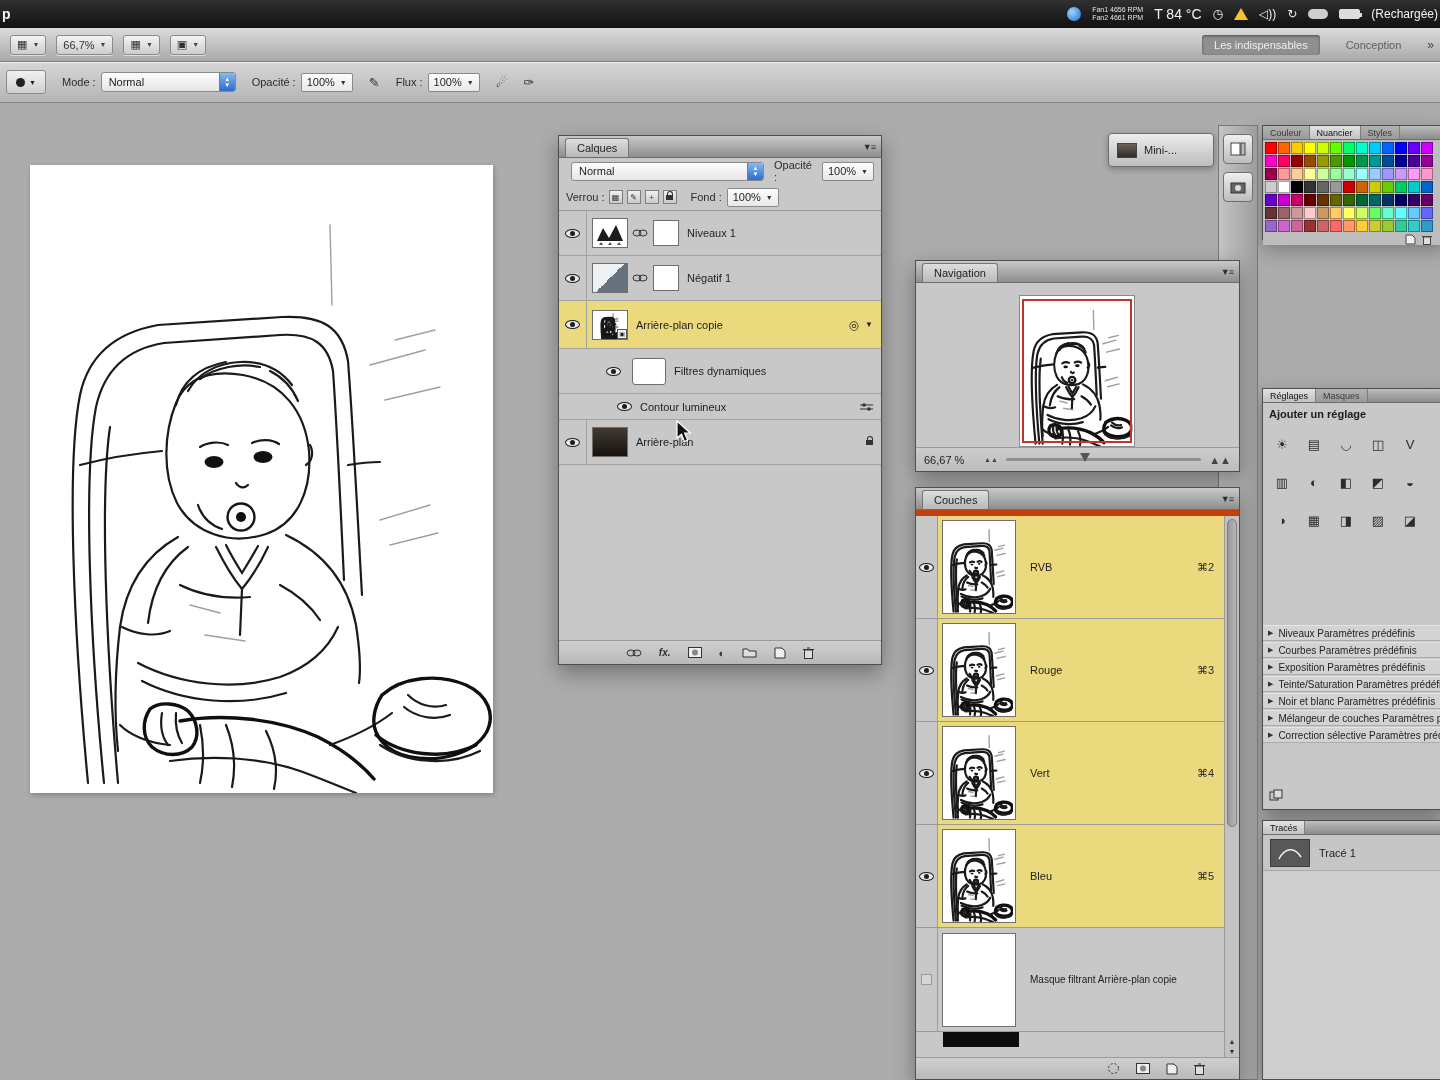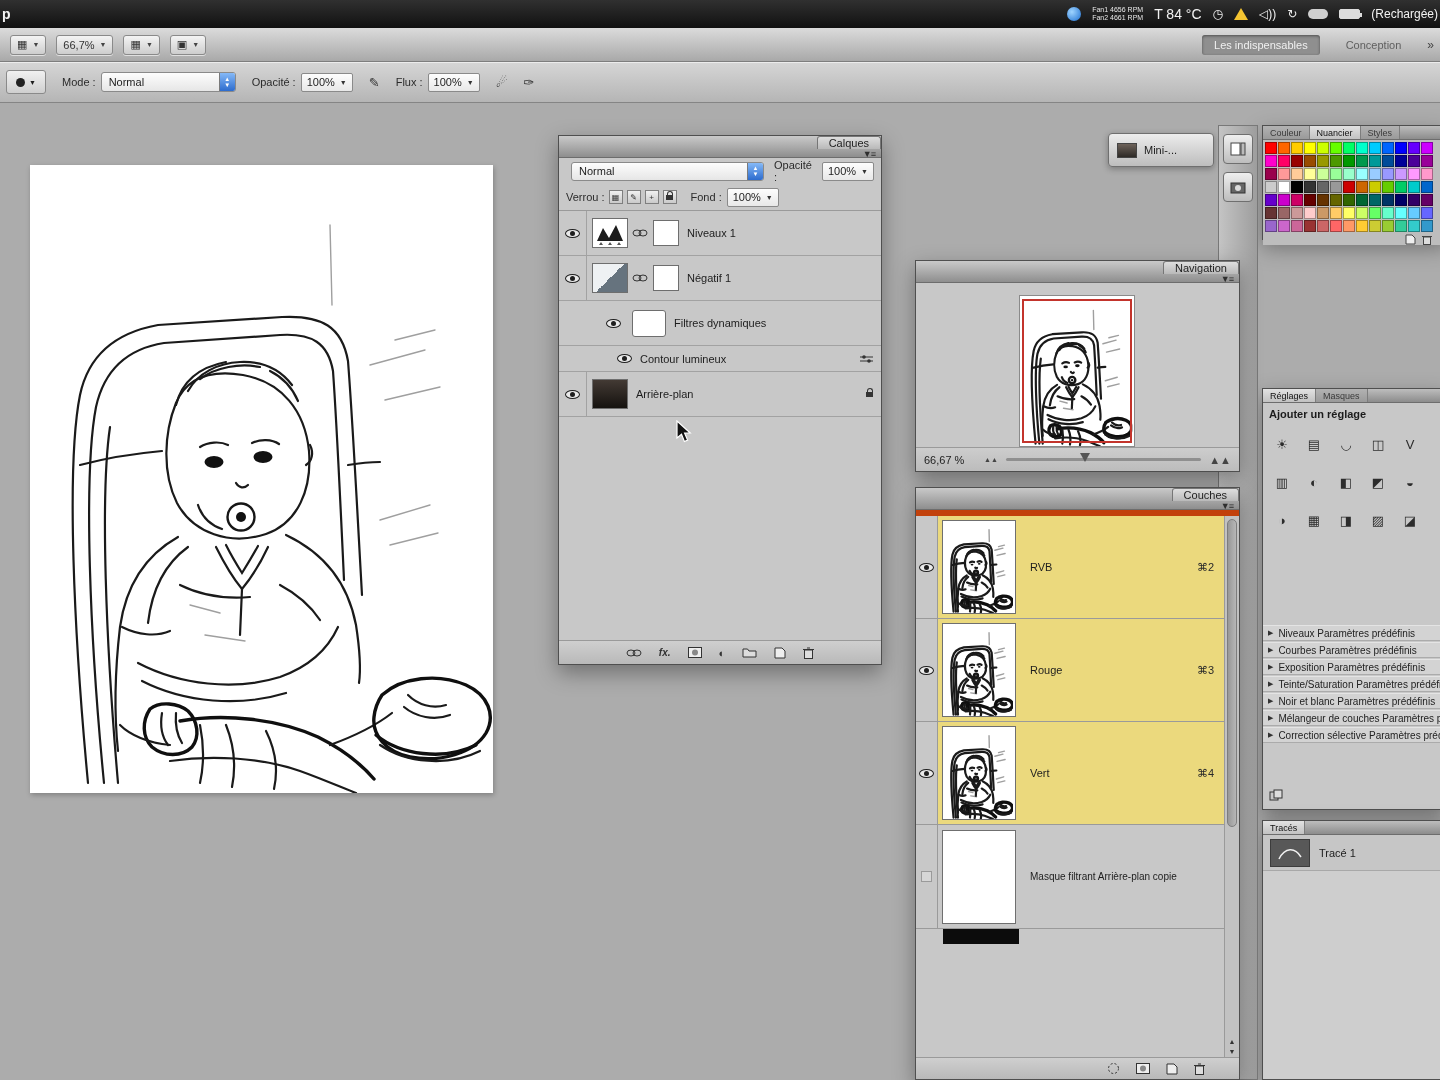--- a/index.html
+++ b/index.html
@@ -48,21 +48,21 @@
   .artwork{position:absolute;left:30px;top:165px;width:463px;height:628px;background:#fff;box-shadow:1px 2px 5px rgba(0,0,0,.25);z-index:5;}
   .artwork svg{display:block;}
   #sk *{vector-effect:non-scaling-stroke;}
   #sk .s{fill:none;stroke:#1a1a1a;stroke-width:2.2;stroke-linecap:round;}
   #sk .sb{fill:none;stroke:#0f0f0f;stroke-width:3.4;stroke-linecap:round;}
   #sk .sf{fill:none;stroke:#9f9f9f;stroke-width:1.4;stroke-linecap:round;}
   #sk .f{fill:#111;stroke:none;}
 
   
   .panel{position:absolute;background:#c8c8c8;border:1px solid #4f4f4f;box-shadow:0 8px 20px rgba(0,0,0,.35);z-index:20;}
-  .panel-header{height:22px;background:linear-gradient(#c9c9c9,#8e8e8e);border-bottom:1px solid #6d6d6d;display:flex;align-items:flex-end;flex-direction:column;}
+  .panel-header{height:22px;background:linear-gradient(#c9c9c9,#8e8e8e);border-bottom:1px solid #6d6d6d;display:flex;align-items:flex-end;}
   .panel-tab{height:19px;margin-left:6px;padding:0 11px;background:linear-gradient(#dedede,#b9b9b9);border:1px solid #767676;border-bottom:none;border-radius:3px 3px 0 0;font-size:11px;display:flex;align-items:center;color:#1e1e1e;}
   .hdr-menu{margin-left:auto;margin-right:6px;font-size:9px;color:#2f2f2f;align-self:center;letter-spacing:-1px;}
 
   
   .layers-panel{left:558px;top:135px;width:324px;height:530px;display:flex;flex-direction:column;}
   .lp-ctrl{height:26px;display:flex;align-items:center;padding:0 7px;background:#c8c8c8;}
   .lp-ctrl .lbl{color:#2b2b2b;}
   .blend-dd{width:198px;height:19px;}
   .lp-ctrl .opac-lbl{margin-left:10px;}
   .mini-ic{width:14px;height:14px;border:1px solid #7f7f7f;background:linear-gradient(#f0f0f0,#cacaca);display:inline-flex;align-items:center;justify-content:center;font-size:8px;margin-left:4px;color:#333;}
@@ -586,20 +586,36 @@
         </div>
       <div class="layer-thumb neg"></div>
       <svg class="chain-ic" width="16" height="10">
           <ellipse cx="5" cy="5" rx="4" ry="3" fill="none" stroke="#333"></ellipse>
           <ellipse cx="11" cy="5" rx="4" ry="3" fill="none" stroke="#333"></ellipse>
         </svg>
       <div class="mask-thumb"></div>
       <span class="layer-name">Négatif 1</span>
     </div>
 
+    <div class="layer-row selected" style="height:48px">
+      <div class="eye-cell">
+          <span class="eye"></span>
+        </div>
+      <div class="layer-thumb">
+        <svg width="34" height="28" viewBox="0 0 463 628" preserveAspectRatio="xMidYMid meet">
+            <use href="#sk"></use>
+          </svg>
+        <span class="badge">▣</span>
+      </div>
+      <span class="layer-name">Arrière-plan copie</span>
+      <span class="row-right">
+        <span class="sf-badge">◎</span>
+        <span class="tri-sm">▼</span>
+      </span>
+    </div>
 
     <div class="layer-row indent1">
       <div class="eye-cell" style="border-right:none">
           <span class="eye"></span>
         </div>
       <div class="mask-thumb round"></div>
       <span class="layer-name">Filtres dynamiques</span>
     </div>
 
     <div class="layer-row small indent2">
@@ -719,20 +735,32 @@
           </div>
         <div class="ch-main sel">
           <div class="ch-thumb"><svg width="72" height="92" viewBox="0 0 463 628" preserveAspectRatio="xMidYMid meet">
                 <use href="#sk"></use>
               </svg></div>
           <span class="ch-name">Vert</span>
           <span class="ch-short">⌘4</span>
         </div>
       </div>
 
+      <div class="ch-row">
+        <div class="ch-gutter">
+            <span class="eye"></span>
+          </div>
+        <div class="ch-main sel">
+          <div class="ch-thumb"><svg width="72" height="92" viewBox="0 0 463 628" preserveAspectRatio="xMidYMid meet">
+                <use href="#sk"></use>
+              </svg></div>
+          <span class="ch-name">Bleu</span>
+          <span class="ch-short">⌘5</span>
+        </div>
+      </div>
 
       <div class="ch-row" style="height:104px">
         <div class="ch-gutter">
             <span class="ch-empty-box"></span>
           </div>
         <div class="ch-main">
           <div class="ch-thumb"></div>
           <span class="ch-name" style="font-size:10px">Masque filtrant Arrière-plan copie</span>
         </div>
       </div>

